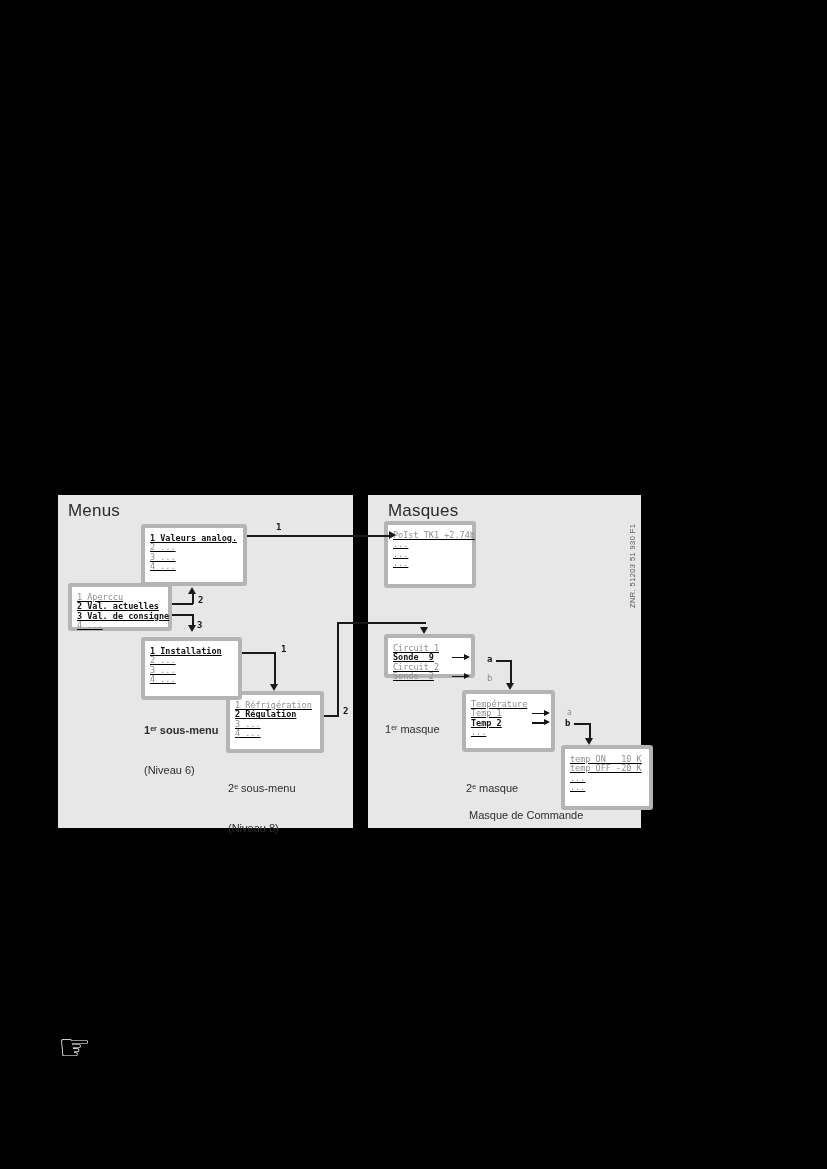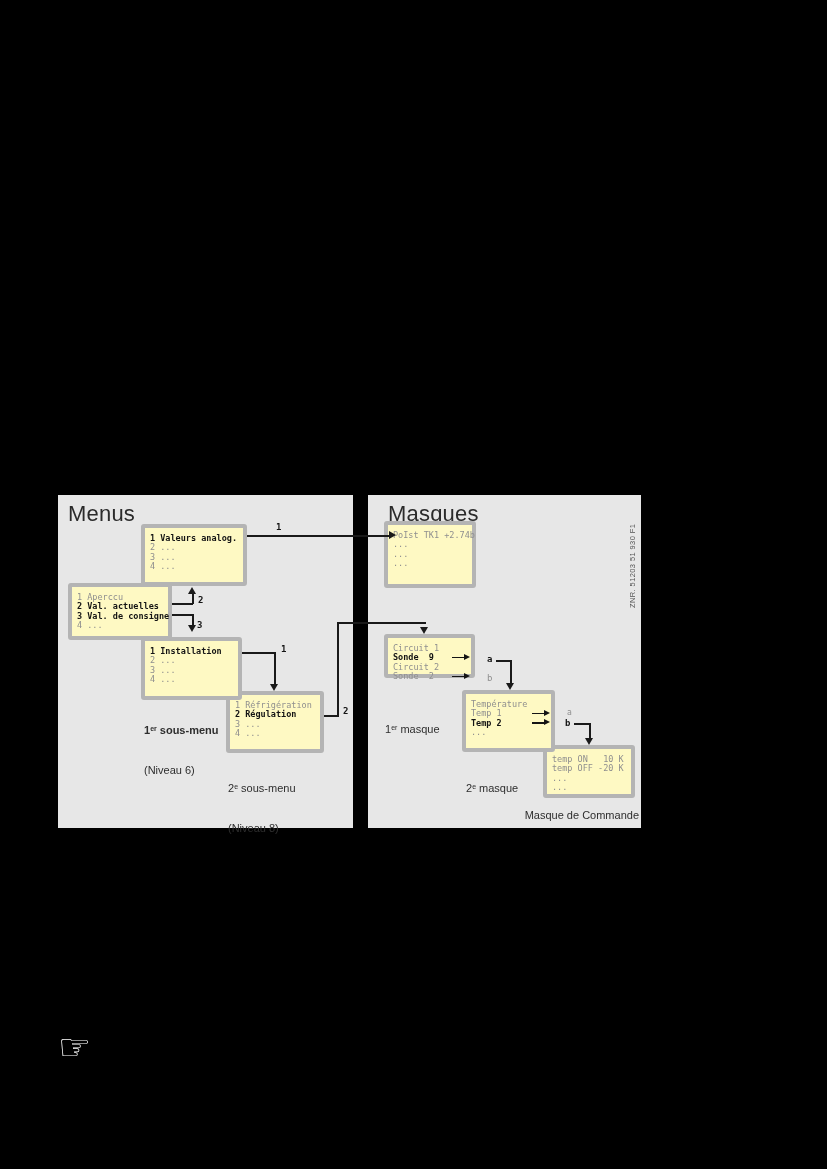--- a/index.html
+++ b/index.html
@@ -1,24 +1,24 @@
 <!DOCTYPE html>
 <html><head>
 <meta charset="utf-8">
 <style>
   html,body { margin:0; padding:0; }
   body { background:#000; width:827px; height:1169px; position:relative; overflow:hidden;
          font-family:"Liberation Sans", sans-serif; }
   .page { position:absolute; inset:0; }
 
   .panel { position:absolute; background:#e7e7e7; }
-  .panel-title { position:absolute; font-size:22px; color:#2b2b2b; letter-spacing:0.2px; white-space:pre; }
-
-  .screen-box { position:absolute; background:#fef9c3; border:4px solid #b4b4b4; border-radius:3px;
-                box-sizing:border-box; padding:5px 4px 2px 5px; }
+  .panel-title { position:absolute; font-size:17px; color:#2b2b2b; letter-spacing:0.2px; white-space:pre; }
+
+  .screen-box { position:absolute; background:#ffffff; border:4px solid #b4b4b4; border-radius:3px;
+                box-sizing:border-box; padding:5px 4px 2px 5px;text-decoration:underline; }
   .screen-row { display:flex; align-items:center; height:9.5px;
                 font-family:"DejaVu Sans Mono", monospace; font-size:8.5px; white-space:pre; }
   .row-text { white-space:pre; }
   .dim  { color:#8f8f8f; }
   .sel  { color:#141414; font-weight:bold; }
 
   .mini-arrow { position:relative; width:12px; height:1.5px; background:#141414;
                 display:inline-block; margin-left:auto; margin-right:3px; flex:none; }
   .mini-arrow::after { content:""; position:absolute; right:-6px; top:-3px; width:0; height:0;
                 border-left:6px solid #141414; border-top:3.5px solid transparent;
@@ -34,42 +34,42 @@
   .num-label { position:absolute; font-family:"DejaVu Sans Mono", monospace; font-size:9px;
                font-weight:bold; color:#141414; white-space:pre; }
   .ab-label  { position:absolute; font-family:"DejaVu Sans Mono", monospace; font-size:9px; white-space:pre; }
   .ab-bold { font-weight:bold; color:#141414; }
   .ab-dim  { color:#8f8f8f; }
   .ab-small { font-size:8px; }
 
   .lbl { position:absolute; font-size:11px; color:#2e2e2e; line-height:13px; white-space:pre; }
   .lbl .sup { font-size:7px; position:relative; top:-3px; }
   .lbl-bold1 .line1 { font-weight:bold; }
-  .lbl-right { text-align:right; }
+  .lbl-right { text-align:left; }
 
   .znr { position:absolute; writing-mode:vertical-rl; transform:rotate(180deg);
          font-size:7.5px; color:#555; letter-spacing:0.4px; white-space:pre; }
 
   .manicule { position:absolute; color:#ffffff; font-size:37px; line-height:1;
               font-family:"DejaVu Sans", sans-serif; }
 
   
   #menus-panel   { left:58px;  top:495px; width:295px; height:333px; }
   #masques-panel { left:368px; top:495px; width:273px; height:333px; }
   #menus-title   { left:68px;  top:501px; }
   #masques-title { left:388px; top:501px; }
 
   #box-valeurs      { left:141px; top:524px; width:106px; height:62px; z-index:5; }
-  #box-principal    { left:68px;  top:583px; width:104px; height:57px; z-index:7; }
+  #box-principal    { left:68px;  top:583px; width:104px; height:48px; z-index:7; }
   #box-installation { left:141px; top:637px; width:101px; height:63px; z-index:6; }
   #box-refrig       { left:226px; top:691px; width:98px;  height:62px; z-index:5; }
   #box-poist        { left:384px; top:521px; width:92px;  height:67px; z-index:5; }
   #box-circuit      { left:384px; top:634px; width:91px;  height:44px; z-index:7; }
   #box-temp         { left:462px; top:690px; width:93px;  height:62px; z-index:6; }
-  #box-commande     { left:543px; top:745px; width:92px;  height:53px; z-index:5; }
+  #box-commande     { left:561px; top:745px; width:92px;  height:65px; z-index:5; }
 
   #lbl-principal { left:67px;  top:644px; }
   #lbl-sousmenu1 { left:144px; top:698px; }
   #lbl-sousmenu2 { left:228px; top:756px; }
   #lbl-masque1   { left:385px; top:697px; }
   #lbl-masque2   { left:466px; top:756px; }
   #lbl-commande  { left:469px; top:809px; width:170px; }
 
   #znr-code { left:628px; top:502px; height:106px; }
   #manicule { left:58px; top:1029px; }

